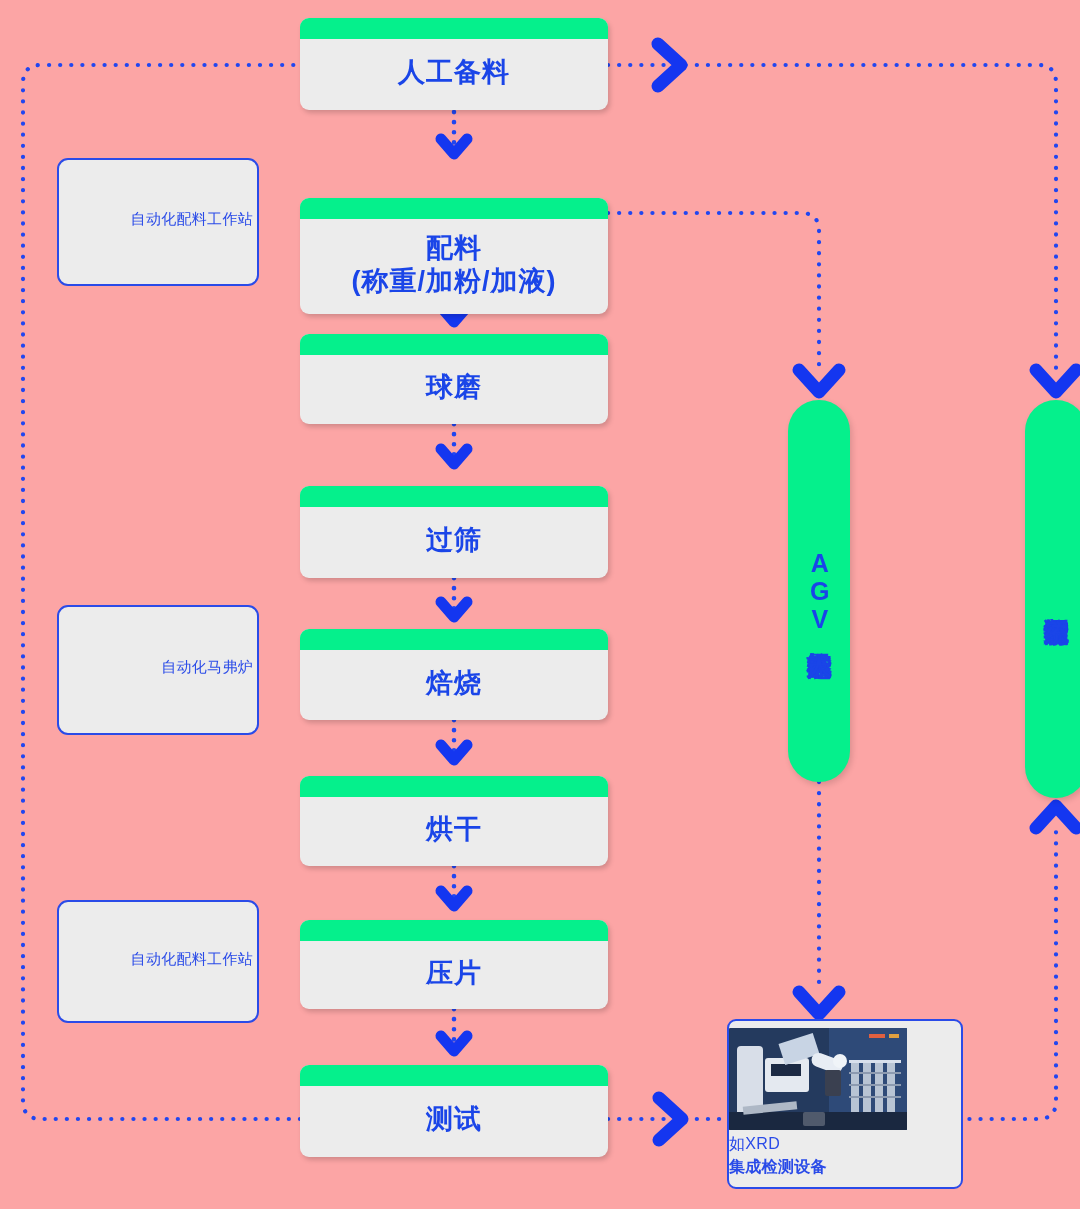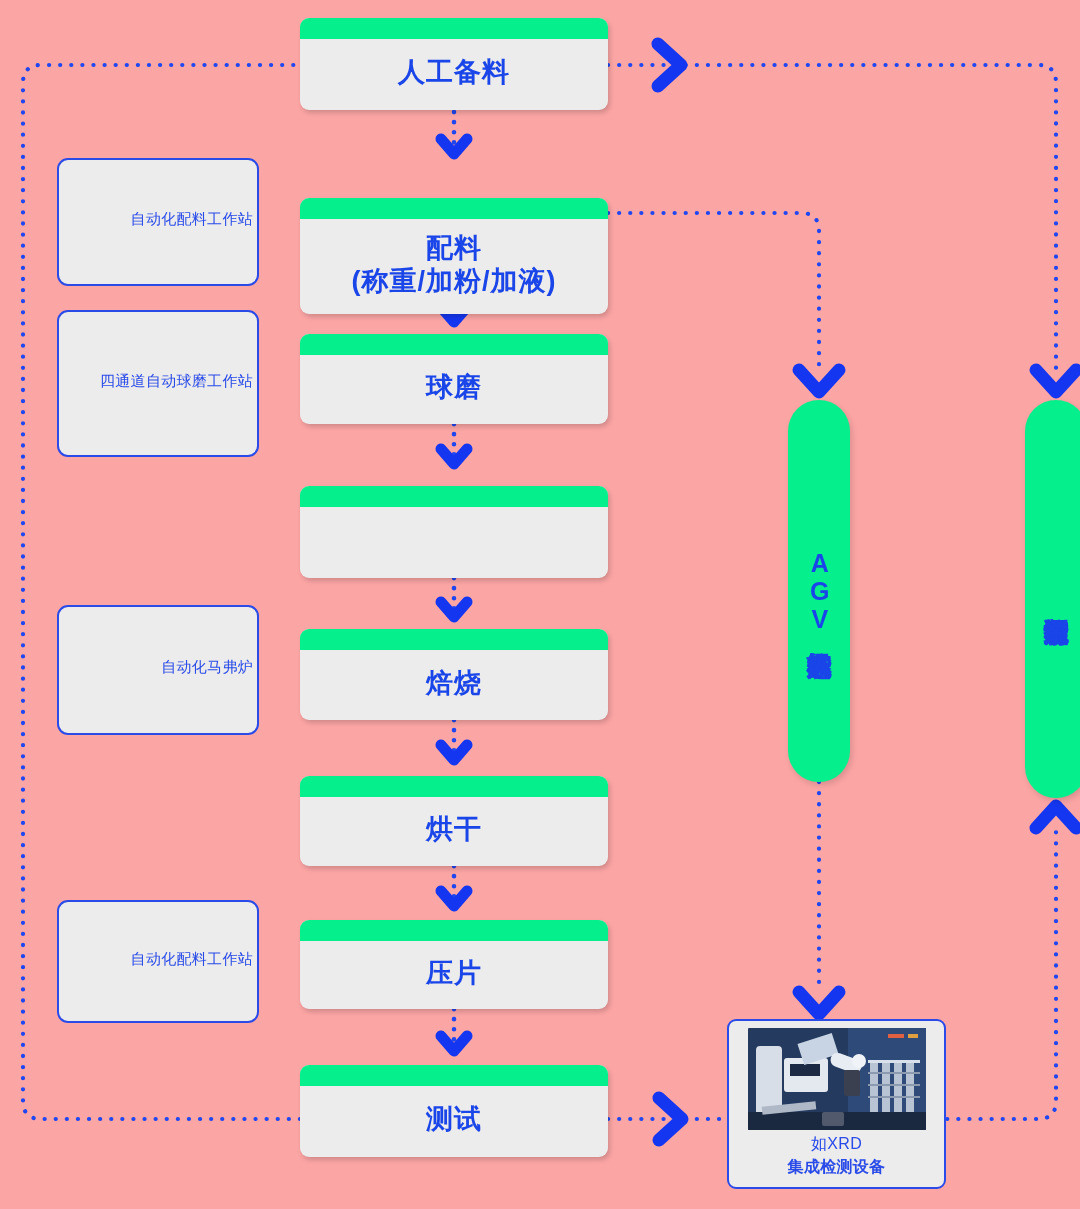--- a/index.html
+++ b/index.html
@@ -135,29 +135,29 @@
     text-orientation: upright;
     text-align: center;
     white-space: pre;
   }
 
   
   #detect-card {
     position: absolute;
     left: 727px;
     top: 1019px;
-    width: 219px;
+    width: 236px;
     height: 170px;
     background: #ECECEC;
     border: 2.5px solid #2A4BE8;
     border-radius: 9px;
     box-sizing: border-box;
     display: flex;
     flex-direction: column;
-    align-items: center;
+    align-items: flex-start;
     overflow: hidden;
   }
   #detect-photo {
     width: 178px;
     height: 102px;
     margin-top: 7px;
     position: relative;
     overflow: hidden;
     border-radius: 1px;
   }
@@ -236,20 +236,21 @@
 (称重/加粉/加液)</div>
   </div>
 
   <div class="step" style="left:300px; top:334px; height:90px;">
     <div class="step-bar"></div>
     <div class="step-label">球磨</div>
   </div>
 
   <div class="step" style="left:300px; top:486px; height:92px;">
     <div class="step-bar"></div>
+    <div class="step-label">过筛</div>
   </div>
 
   <div class="step" style="left:300px; top:629px; height:91px;">
     <div class="step-bar"></div>
     <div class="step-label">焙烧</div>
   </div>
 
   <div class="step" style="left:300px; top:776px; height:90px;">
     <div class="step-bar"></div>
     <div class="step-label">烘干</div>
@@ -282,41 +283,20 @@
       <div class="ph" style="left:30px; top:59px; width:118px; height:26px; background:#F4F4F4; border:1px solid #D5D5D5;"></div>
       <div class="ph" style="left:88px; top:59px; width:1.5px; height:26px; background:#D5D5D5;"></div>
       <div class="ph" style="left:50px; top:64px; width:3px; height:9px; background:#888;"></div>
       <div class="ph" style="left:56px; top:64px; width:3px; height:9px; background:#888;"></div>
       <div class="ph" style="left:111px; top:64px; width:3px; height:9px; background:#888;"></div>
       <div class="ph" style="left:117px; top:64px; width:3px; height:9px; background:#888;"></div>
     </div>
     <div class="equip-caption">自动化配料工作站</div>
   </div>
 
-  <div class="equip" style="left:57px; top:310px; height:147px;">
-    <div class="equip-photo">
-      <div class="ph" style="left:62px; top:6px; width:62px; height:58px; background:#2A2A30; border-radius:3px;"></div>
-      <div class="ph" style="left:67px; top:11px; width:52px; height:48px; background:#3A3A42;"></div>
-      <div class="ph" style="left:78px; top:16px; width:10px; height:24px; background:#8A8A92;"></div>
-      <div class="ph" style="left:93px; top:16px; width:10px; height:24px; background:#8A8A92;"></div>
-      <div class="ph" style="left:70px; top:44px; width:9px; height:9px; background:#555;"></div>
-      <div class="ph" style="left:106px; top:44px; width:9px; height:9px; background:#555;"></div>
-      <div class="ph" style="left:69px; top:13px; width:4px; height:18px; background:#C8B23C;"></div>
-      <div class="ph" style="left:122px; top:10px; width:8px; height:22px; background:#44444C; border-radius:3px;"></div>
-      <div class="ph" style="left:118px; top:30px; width:6px; height:14px; background:#2F2F36;"></div>
-      <div class="ph" style="left:120px; top:8px; width:3px; height:5px; background:#D04040;"></div>
-      <div class="ph" style="left:62px; top:64px; width:62px; height:42px; background:#FAFAFA; border:1px solid #DDD;"></div>
-      <div class="ph" style="left:82px; top:74px; width:22px; height:7px; background:#4A5FAE; clip-path:polygon(0 40%,35% 0,60% 45%,100% 10%,85% 100%,15% 100%);"></div>
-      <div class="ph" style="left:84px; top:82px; width:18px; height:2px; background:#7A8AC0;"></div>
-      <div class="ph" style="left:68px; top:106px; width:4px; height:7px; background:#CFCFCF;"></div>
-      <div class="ph" style="left:114px; top:106px; width:4px; height:7px; background:#CFCFCF;"></div>
-      <div class="ph" style="left:101px; top:107px; width:6px; height:6px; background:#333; border-radius:50%;"></div>
-    </div>
-    <div class="equip-caption">四通道自动球磨工作站</div>
-  </div>
 
   <div class="equip" style="left:57px; top:605px; height:130px;gap:40px;">
     <div class="equip-photo">
       <div class="ph" style="left:78px; top:8px; width:46px; height:42px; background:#7FAFD8; border-radius:2px;"></div>
       <div class="ph" style="left:83px; top:13px; width:36px; height:32px; background:#A8CBE6;"></div>
       <div class="ph" style="left:124px; top:10px; width:18px; height:50px; background:#EDE6D6;"></div>
       <div class="ph" style="left:72px; top:40px; width:62px; height:7px; background:#C7CBD0; transform:rotate(-3deg);"></div>
       <div class="ph" style="left:70px; top:50px; width:66px; height:36px; background:#E8DFC9; border-radius:2px;"></div>
       <div class="ph" style="left:74px; top:55px; width:44px; height:18px; background:#3A3A40; border-radius:2px;"></div>
       <div class="ph" style="left:77px; top:58px; width:16px; height:8px; background:#D8504A;"></div>

